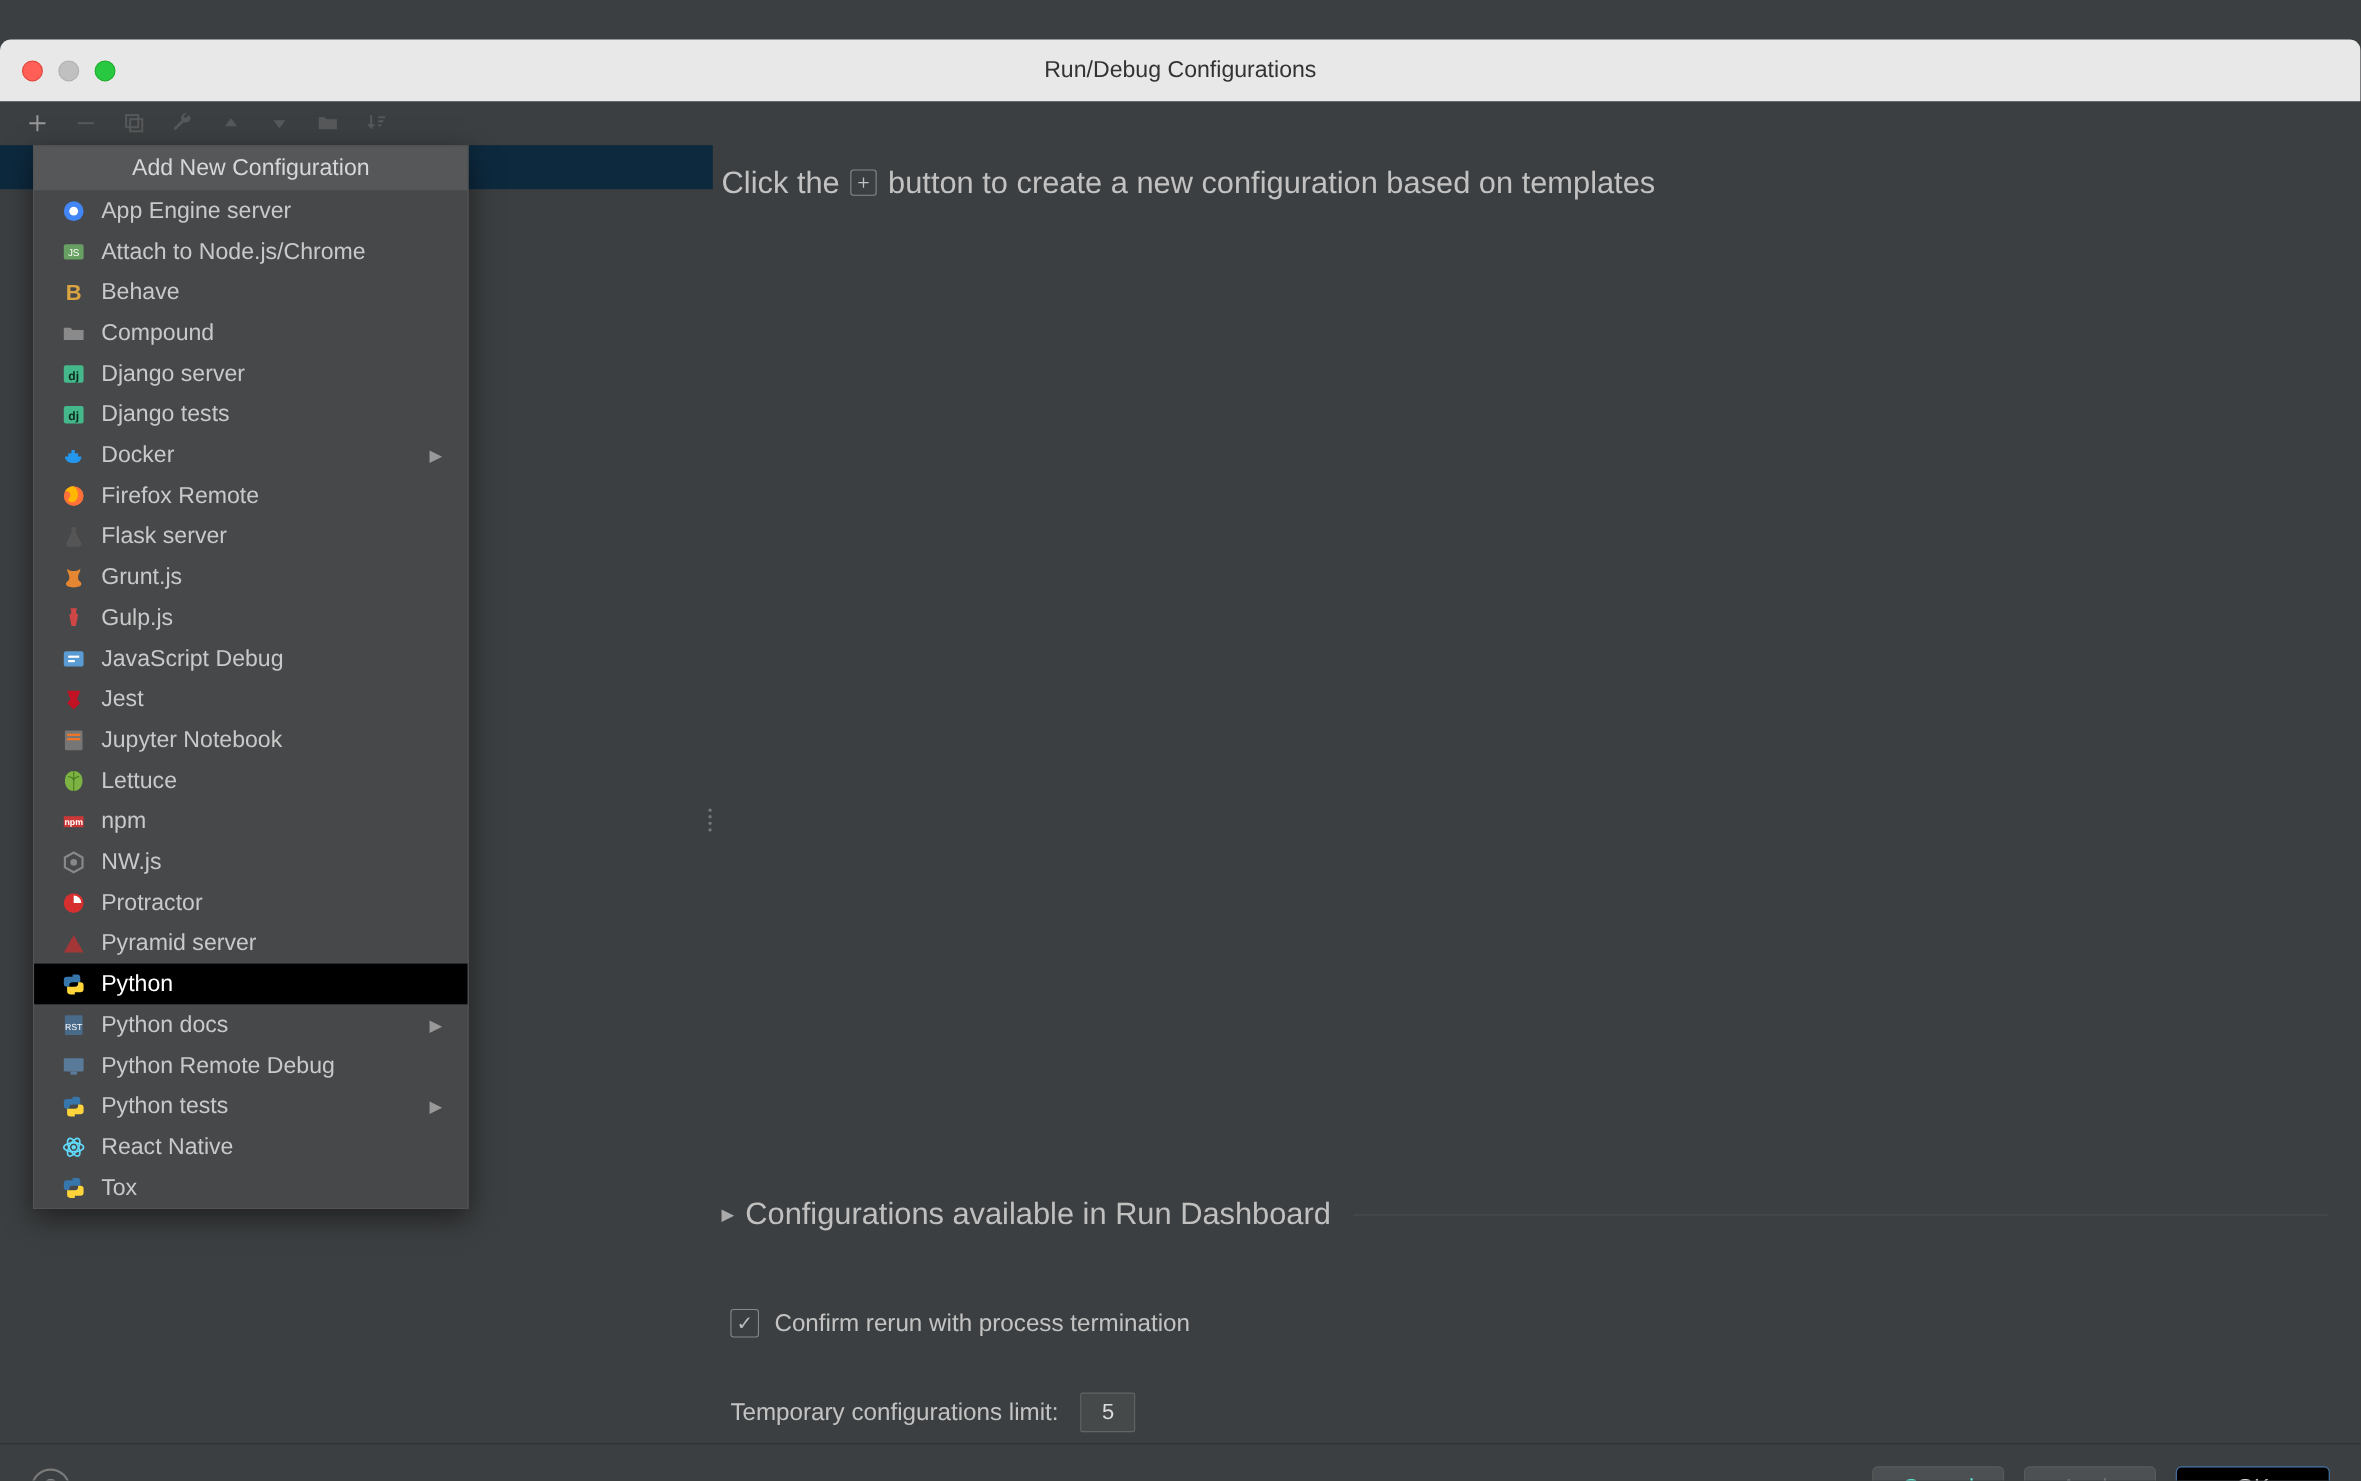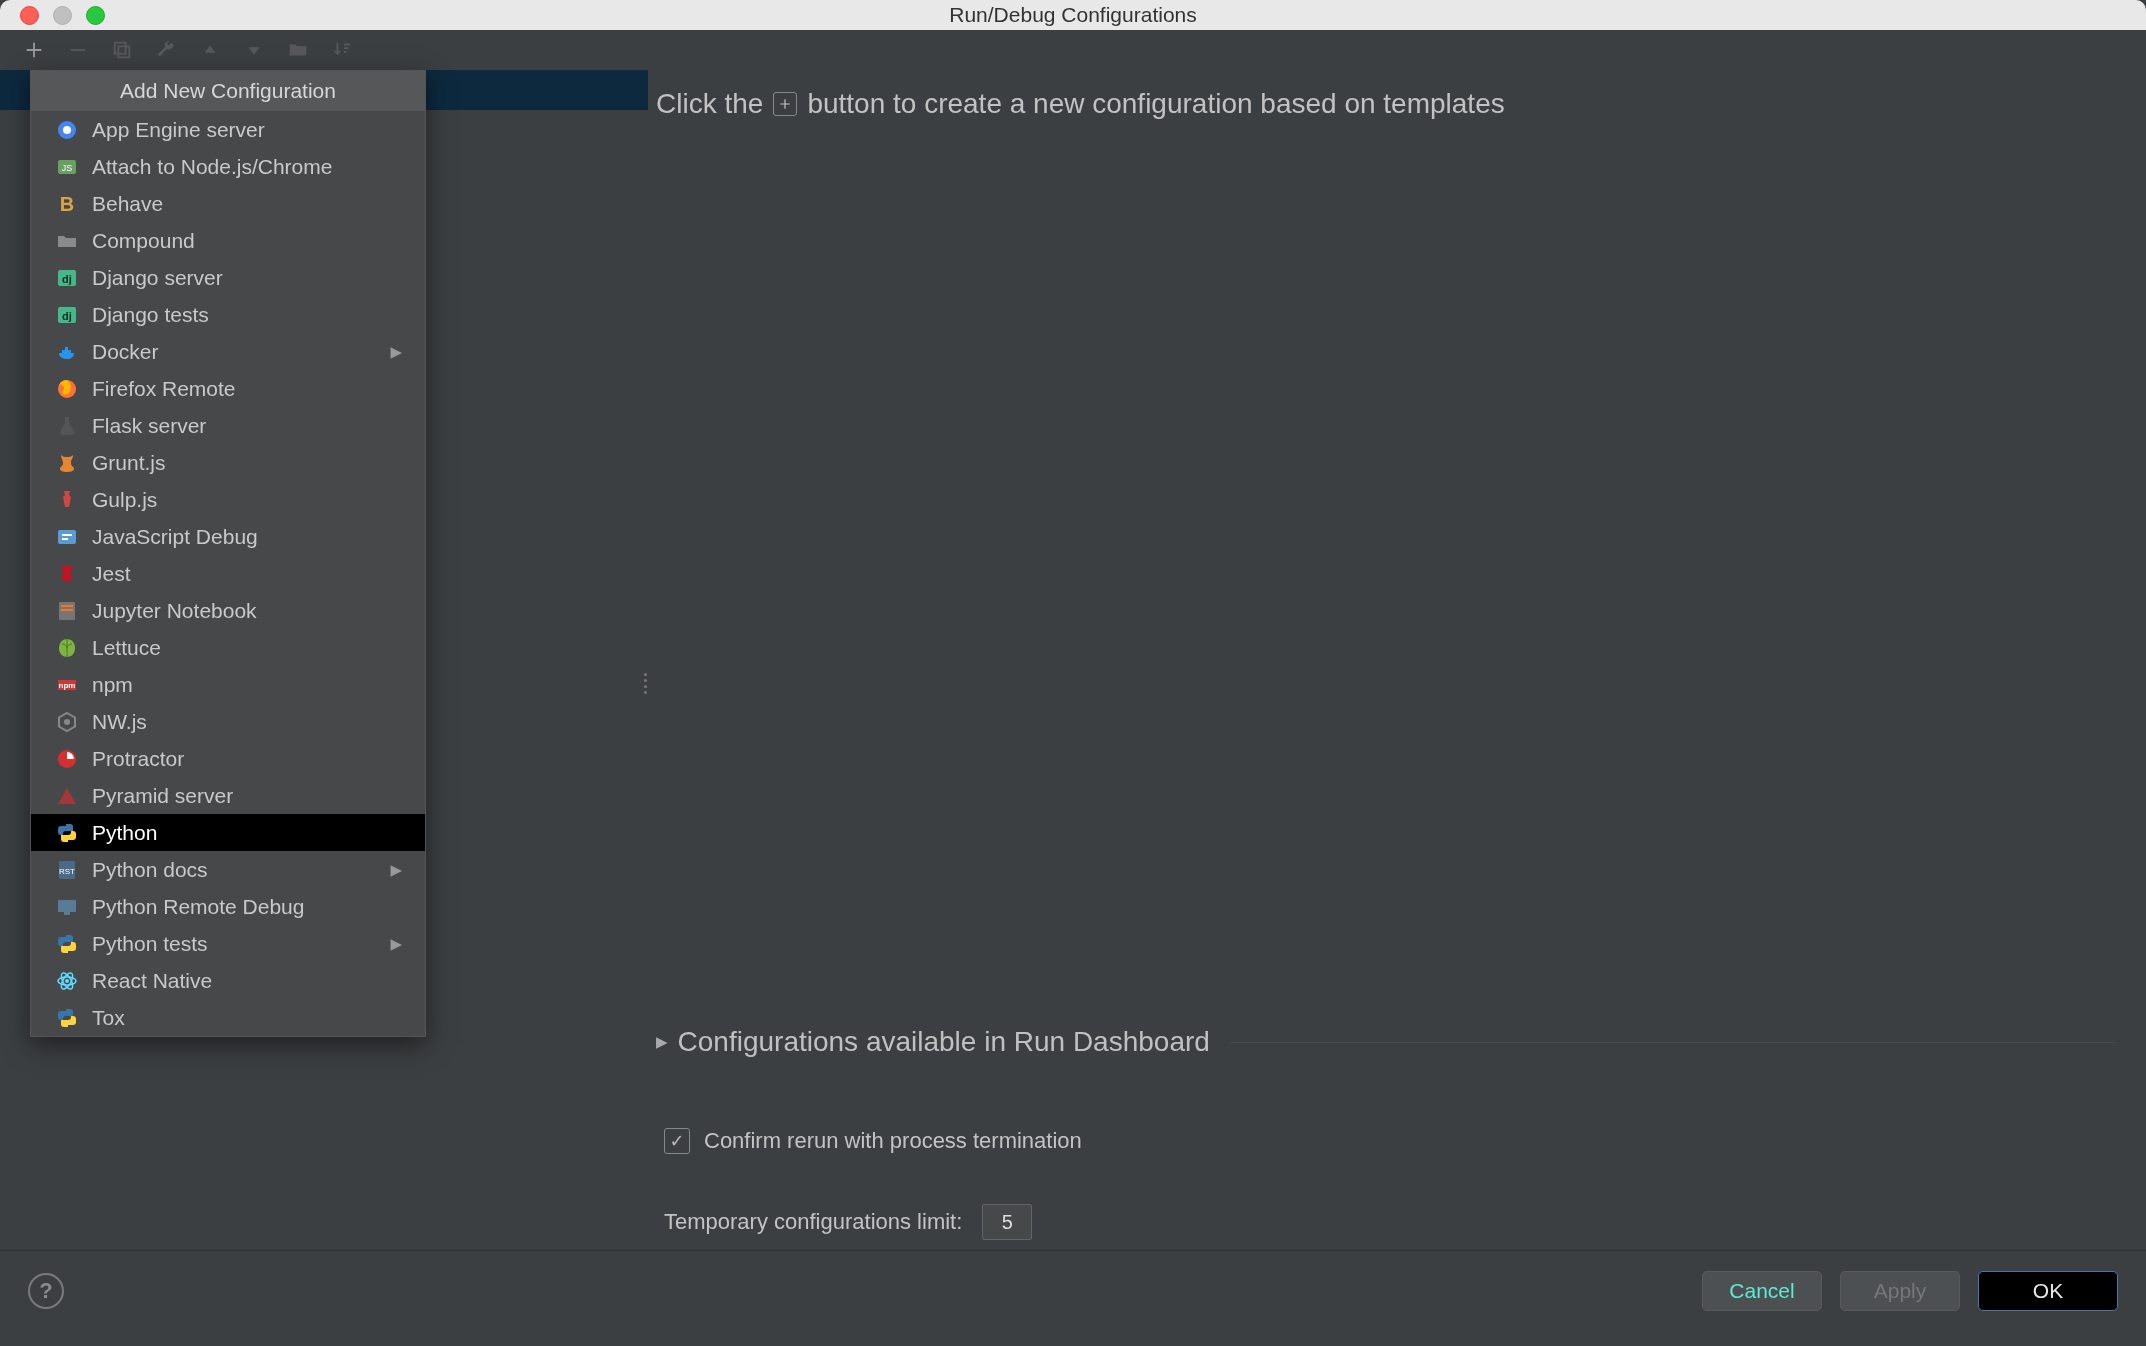--- a/index.html
+++ b/index.html
@@ -1,19 +1,19 @@
 <!DOCTYPE html>
 <html><head>
 <meta charset="utf-8">
 <style>
 * { box-sizing: border-box; margin: 0; padding: 0; }
 html, body { width: 2146px; height: 1346px; overflow: hidden; font-family: -apple-system, "Helvetica Neue", Arial, sans-serif; }
 body { background: #3c3f41; color: #bbbbbb; }
 
-.titlebar { height: 30px; background: #e8e8e8; display: flex; align-items: center; position: relative; border-top-left-radius: 10px; border-top-right-radius: 10px; }
+.titlebar { height: 56px; background: #e8e8e8; display: flex; align-items: center; position: relative; border-top-left-radius: 10px; border-top-right-radius: 10px; margin-top: 36px; }
 .traffic { display: flex; gap: 14px; padding-left: 20px; }
 .tl-btn { width: 19px; height: 19px; border-radius: 50%; }
 .tl-close { background: #ff5f57; border: 1px solid #e24238; }
 .tl-min { background: #c0c0c0; border: 1px solid #b0b0b0; }
 .tl-max { background: #28c840; border: 1px solid #1dac2c; }
 .title { position: absolute; left: 0; right: 0; text-align: center; color: #333; font-size: 21px; pointer-events: none; }
 
 .body-area { display: flex; height: calc(100% - 46px); flex-direction: column; }
 
 .toolbar { height: 40px; display: flex; align-items: center; gap: 20px; padding: 0 22px; }

